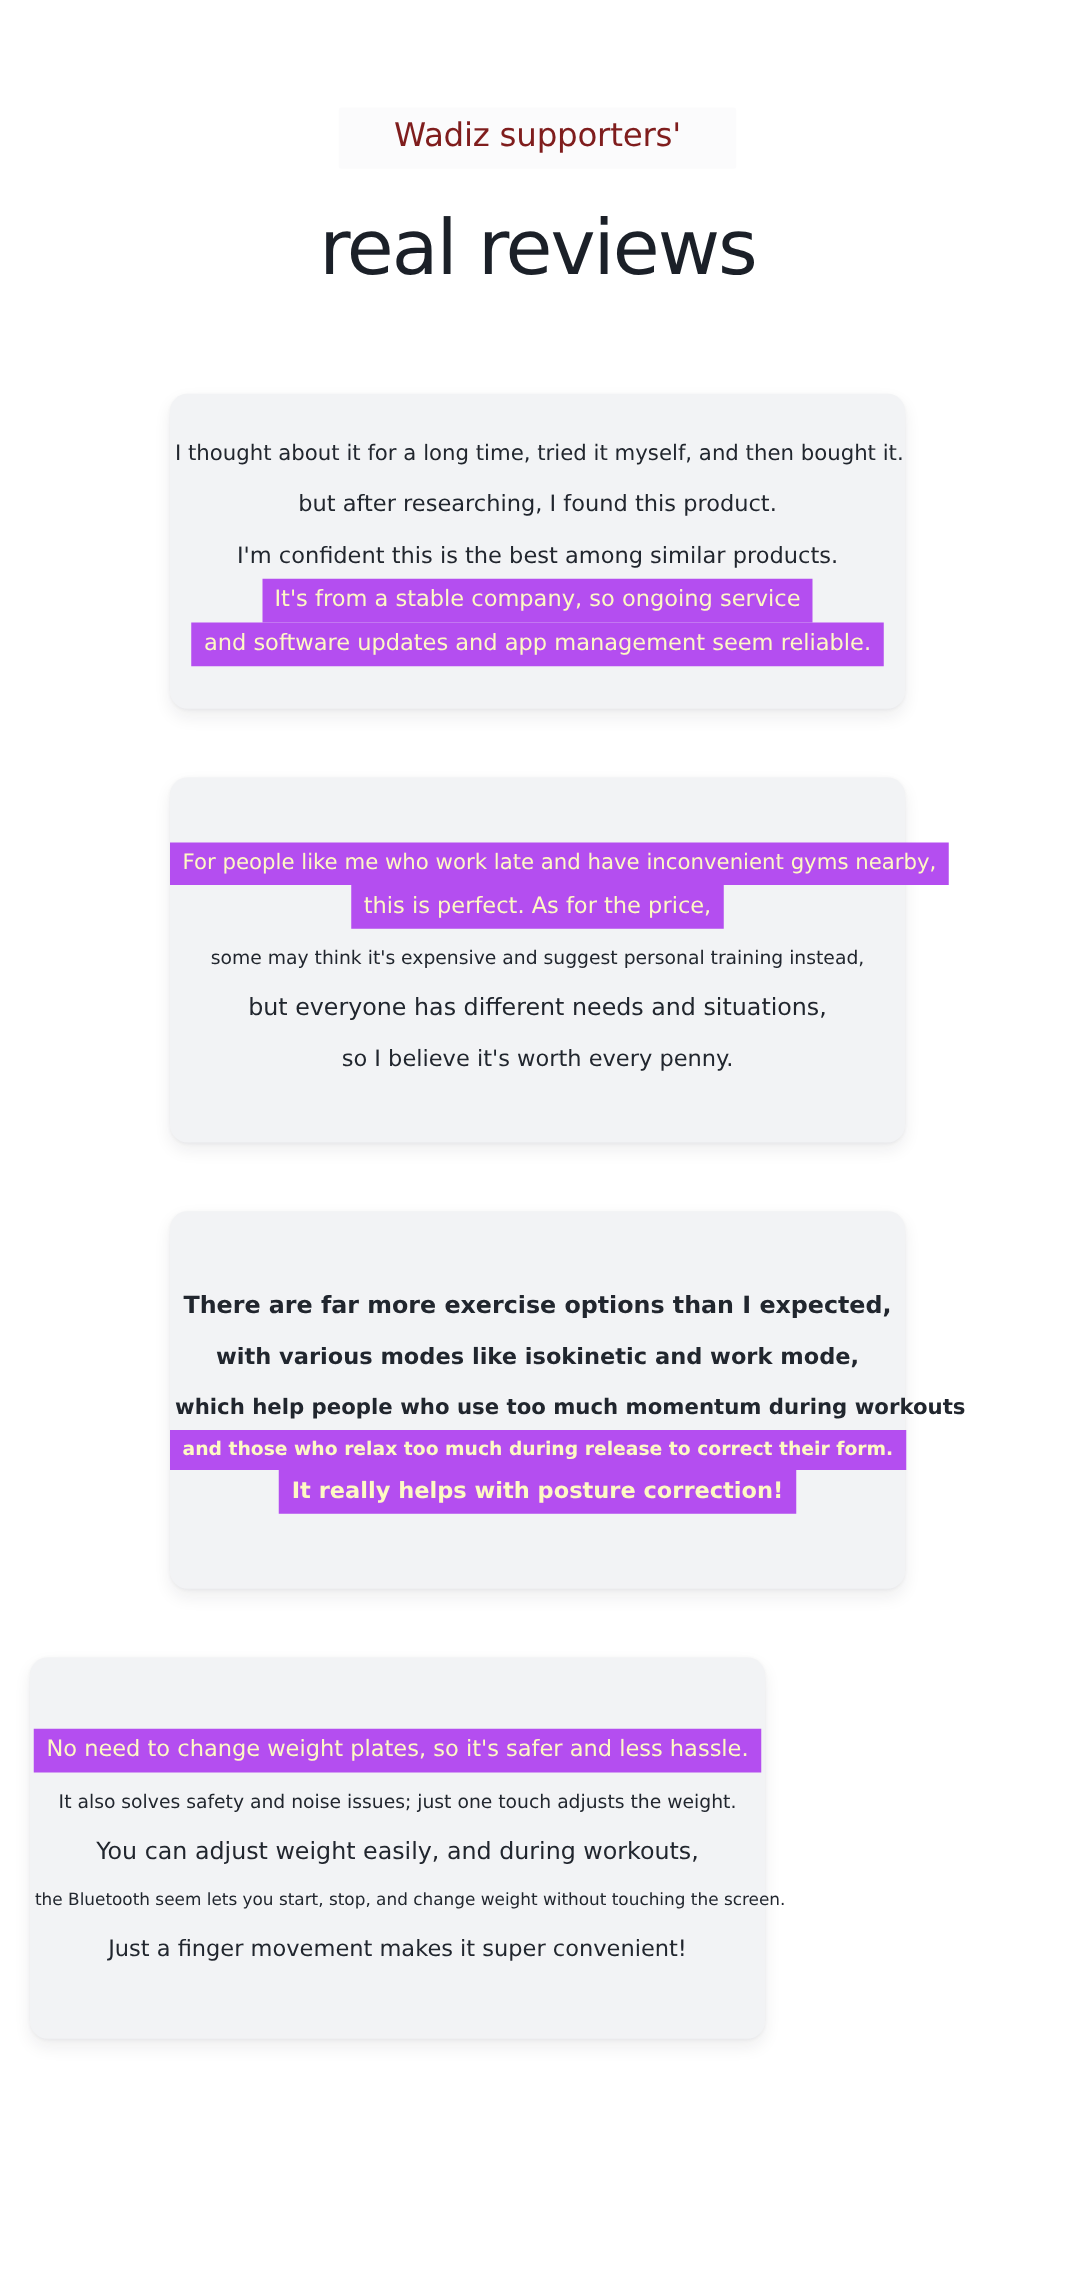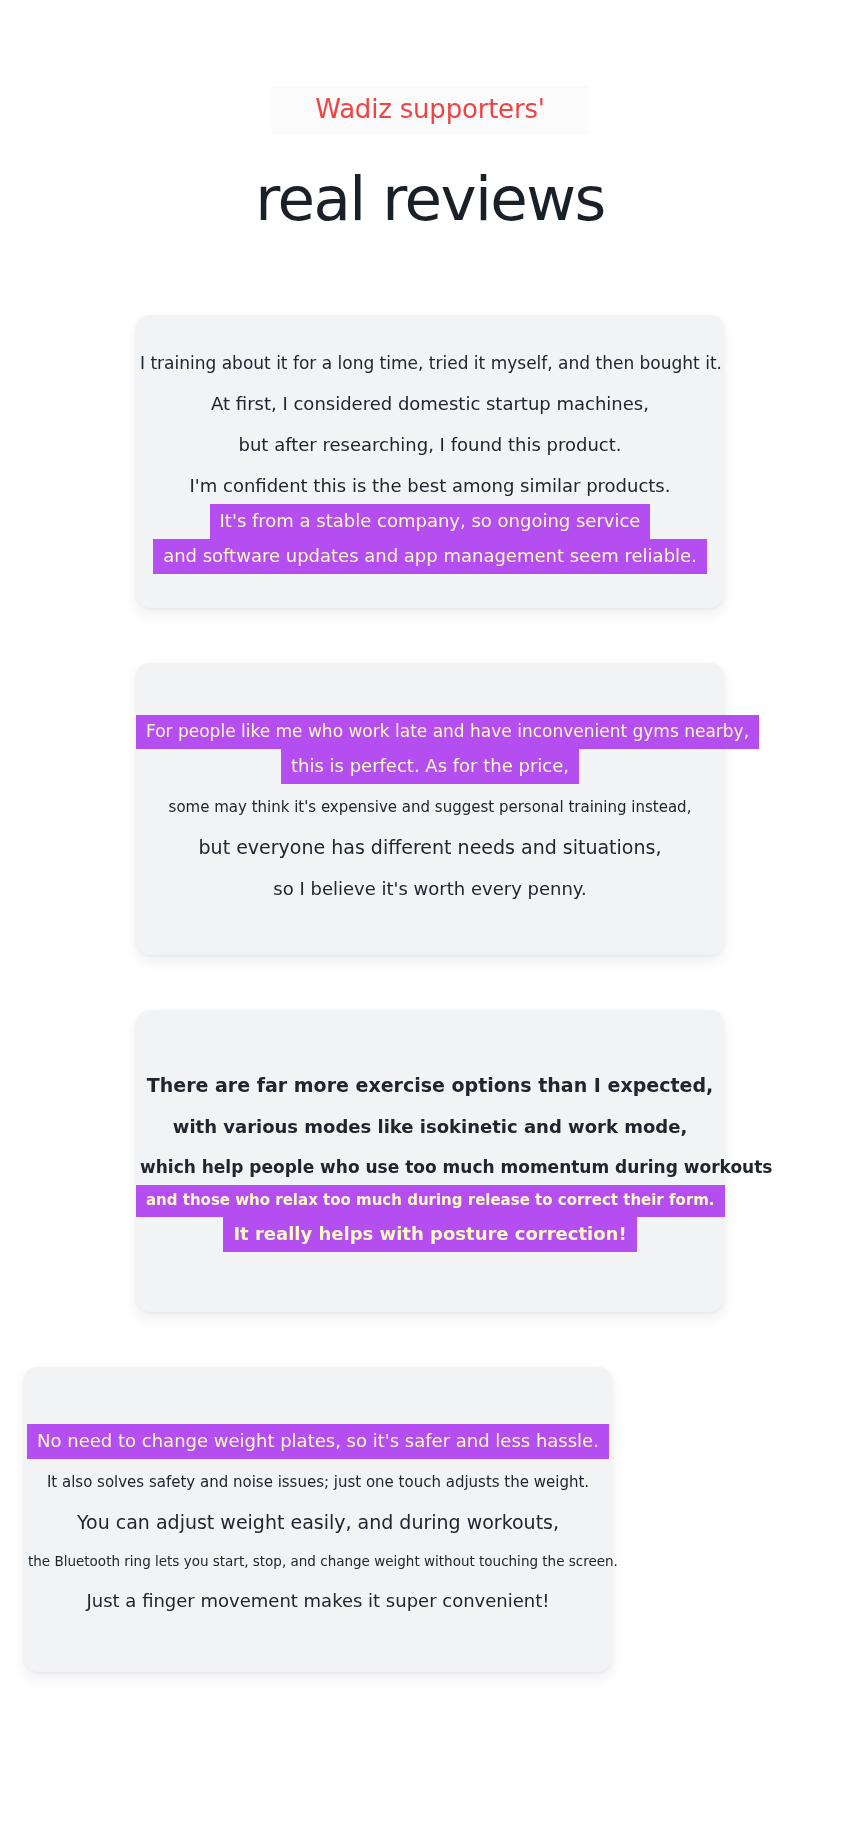--- a/index.html
+++ b/index.html
@@ -30,21 +30,21 @@
     text-align: center;
   }
   .eyebrow-wrap {
     display: block;
     text-align: center;
   }
   .eyebrow {
     display: inline-block;
     font-size: 26px;
     line-height: 1.35;
-    color: #ef4444;
+    color: #7f1d1d;
     letter-spacing: -0.2px;
     background: #fbfbfc;
     padding: 6px 44px 8px 44px;
     border-radius: 2px;
   }
   .headline {
     margin-top: 30px;
     font-size: 61px;
     line-height: 1.12;
     font-weight: 400;
@@ -114,22 +114,21 @@
 
   <div class="header">
     <div class="eyebrow-wrap">
       <span class="eyebrow">Wadiz supporters'</span>
     </div>
     <div class="headline">real reviews</div>
   </div>
 
   <div class="cards">
       <div class="card card-1">
-        <div class="line s-md"><span class="txt">I training about it for a long time, tried it myself, and then bought it.</span></div>
-        <div class="line s-lg"><span class="txt">At first, I considered domestic startup machines,</span></div>
+        <div class="line s-md"><span class="txt">I thought about it for a long time, tried it myself, and then bought it.</span></div>
         <div class="line s-lg"><span class="txt">but after researching, I found this product.</span></div>
         <div class="line s-lg"><span class="txt">I'm confident this is the best among similar products.</span></div>
         <div class="line s-lg hl"><span class="txt">It's from a stable company, so ongoing service</span></div>
         <div class="line s-lg hl"><span class="txt">and software updates and app management seem reliable.</span></div>
       </div>
       <div class="card card-2">
         <div class="line s-md hl"><span class="txt">For people like me who work late and have inconvenient gyms nearby,</span></div>
         <div class="line s-lg hl"><span class="txt">this is perfect. As for the price,</span></div>
         <div class="line s-sm"><span class="txt">some may think it's expensive and suggest personal training instead,</span></div>
         <div class="line s-xl"><span class="txt">but everyone has different needs and situations,</span></div>
@@ -139,18 +138,18 @@
         <div class="line s-xl"><span class="txt">There are far more exercise options than I expected,</span></div>
         <div class="line s-lg"><span class="txt">with various modes like isokinetic and work mode,</span></div>
         <div class="line s-md"><span class="txt">which help people who use too much momentum during workouts</span></div>
         <div class="line s-sm hl"><span class="txt">and those who relax too much during release to correct their form.</span></div>
         <div class="line s-lg hl"><span class="txt">It really helps with posture correction!</span></div>
       </div>
       <div class="card card-4">
         <div class="line s-lg hl"><span class="txt">No need to change weight plates, so it's safer and less hassle.</span></div>
         <div class="line s-sm"><span class="txt">It also solves safety and noise issues; just one touch adjusts the weight.</span></div>
         <div class="line s-xl"><span class="txt">You can adjust weight easily, and during workouts,</span></div>
-        <div class="line s-xs"><span class="txt">the Bluetooth ring lets you start, stop, and change weight without touching the screen.</span></div>
+        <div class="line s-xs"><span class="txt">the Bluetooth seem lets you start, stop, and change weight without touching the screen.</span></div>
         <div class="line s-lg"><span class="txt">Just a finger movement makes it super convenient!</span></div>
       </div>
     </div>
 
 </div>
 
 </body></html>

